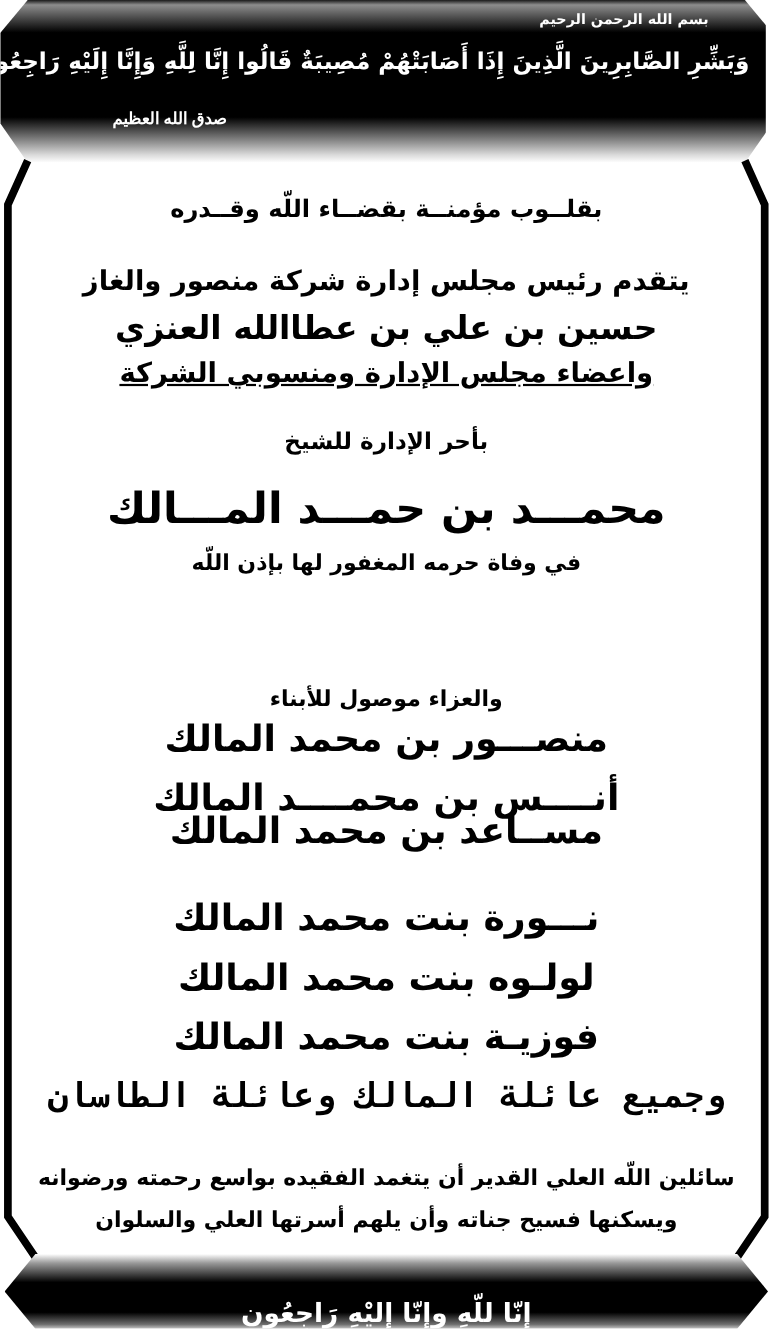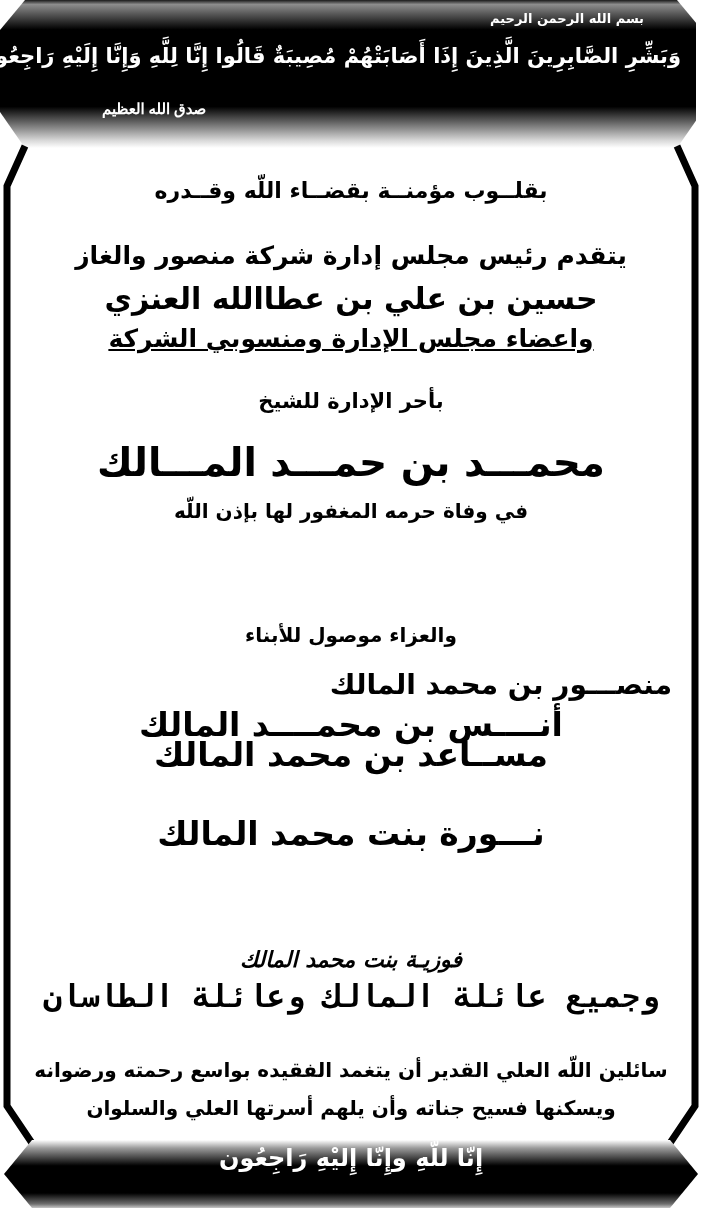--- a/index.html
+++ b/index.html
@@ -31,44 +31,44 @@
   }
 
   
   .frame{position:absolute;top:0;left:0;width:702px;height:1217px;pointer-events:none;}
 
   
   .bottom-band{
     position:absolute;top:1140px;left:4px;right:4px;height:68px;
     background:linear-gradient(180deg,#ffffff 0%,#9a9a9a 12%,#000 38%,#000 78%,#6e6e6e 94%,#c7c7c7 100%);
     clip-path:polygon(0 50%, 28px 0, calc(100% - 28px) 0, 100% 50%, calc(100% - 28px) 100%, 28px 100%);
-    display:flex;align-items:flex-start;justify-content:center;
+    display:flex;align-items:flex-end;justify-content:center;
   }
   .footer-verse{color:#fff;font-size:24px;font-weight:bold;white-space:nowrap;padding-top:4px;}
 
   
   .line{
     position:absolute;left:30px;right:30px;
     text-align:center;color:#000;font-weight:bold;white-space:nowrap;
   }
   .l-intro           {top:178px;font-size:22px;}
   .l-presenter       {top:241px;font-size:25px;}
   .l-presenter-name  {top:281px;font-size:30px;}
   .l-members         {top:324px;font-size:25px;text-decoration:underline;}
   .l-condolence-to   {top:389px;font-size:21px;}
   .l-recipient       {top:412px;font-size:39px;margin-top:28px;}
   .l-deceased-intro  {top:499px;font-size:20px;}
   .l-deceased-name   {top:540px;font-size:33px;}
   .l-sons-intro      {top:610px;font-size:20px;margin-top:13px;}
-  .l-son-0           {top:668px;font-size:28px;text-align:right;}
+  .l-son-0           {top:652px;font-size:33px;}
   .l-son-1           {top:705px;font-size:33px;}
   .l-son-2           {top:735px;font-size:33px;}
   .l-son-3           {top:814px;font-size:33px;}
   .l-son-4           {top:869px;font-size:33px;}
-  .l-son-5           {top:947px;font-size:22px;font-style:italic;}
+  .l-son-5           {top:923px;font-size:33px;}
   .l-family          {top:978px;font-size:31px;font-family:Liberation Mono, monospace;}
   .l-prayer-1        {top:1058px;font-size:20px;}
   .l-prayer-2        {top:1096px;font-size:20px;}
 </style>
 </head>
 <body>
 
 <div class="poster">
 
   <div class="top-band">
@@ -87,20 +87,21 @@
   <div class="line l-presenter-name">حسين بن علي بن عطاالله العنزي</div>
   <div class="line l-members">واعضاء مجلس الإدارة ومنسوبي الشركة</div>
   <div class="line l-condolence-to">بأحر الإدارة للشيخ</div>
   <div class="line l-recipient">محمـــد بن حمـــد المـــالك</div>
   <div class="line l-deceased-intro">في وفاة حرمه المغفور لها بإذن اللّه</div>
   <div class="line l-sons-intro">والعزاء موصول للأبناء</div>
   <div class="line l-son-0">منصـــور بن محمد المالك</div>
   <div class="line l-son-1">أنــــس بن محمــــد المالك</div>
   <div class="line l-son-2">مســاعد بن محمد المالك</div>
   <div class="line l-son-3">نـــورة بنت محمد المالك</div>
+  <div class="line l-son-4">لولـوه بنت محمد المالك</div>
   <div class="line l-son-5">فوزيـة بنت محمد المالك</div>
   <div class="line l-family">وجميع عائلة المالك وعائلة الطاسان</div>
   <div class="line l-prayer-1">سائلين اللّه العلي القدير أن يتغمد الفقيده بواسع رحمته ورضوانه</div>
   <div class="line l-prayer-2">ويسكنها فسيح جناته وأن يلهم أسرتها العلي والسلوان</div>
 
   <div class="bottom-band">
     <div class="footer-verse">إِنّا للّهِ وإِنّا إِليْهِ رَاجِعُون</div>
   </div>
 
 </div>

